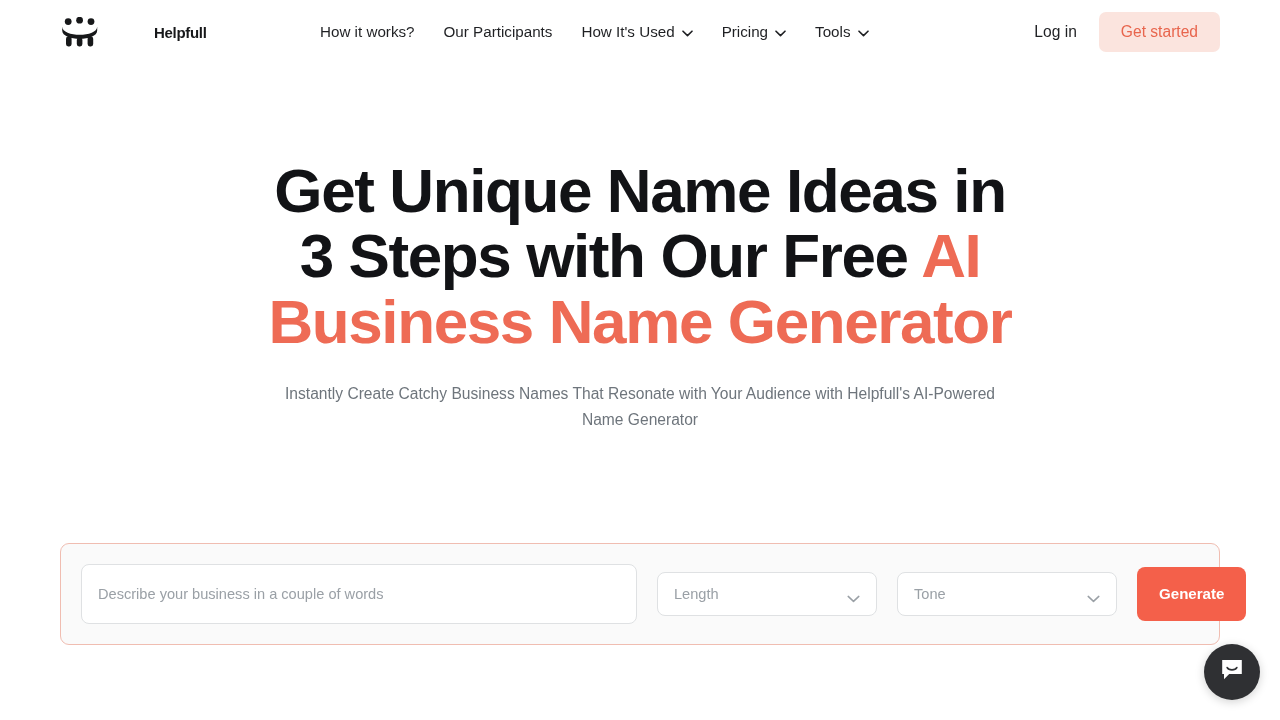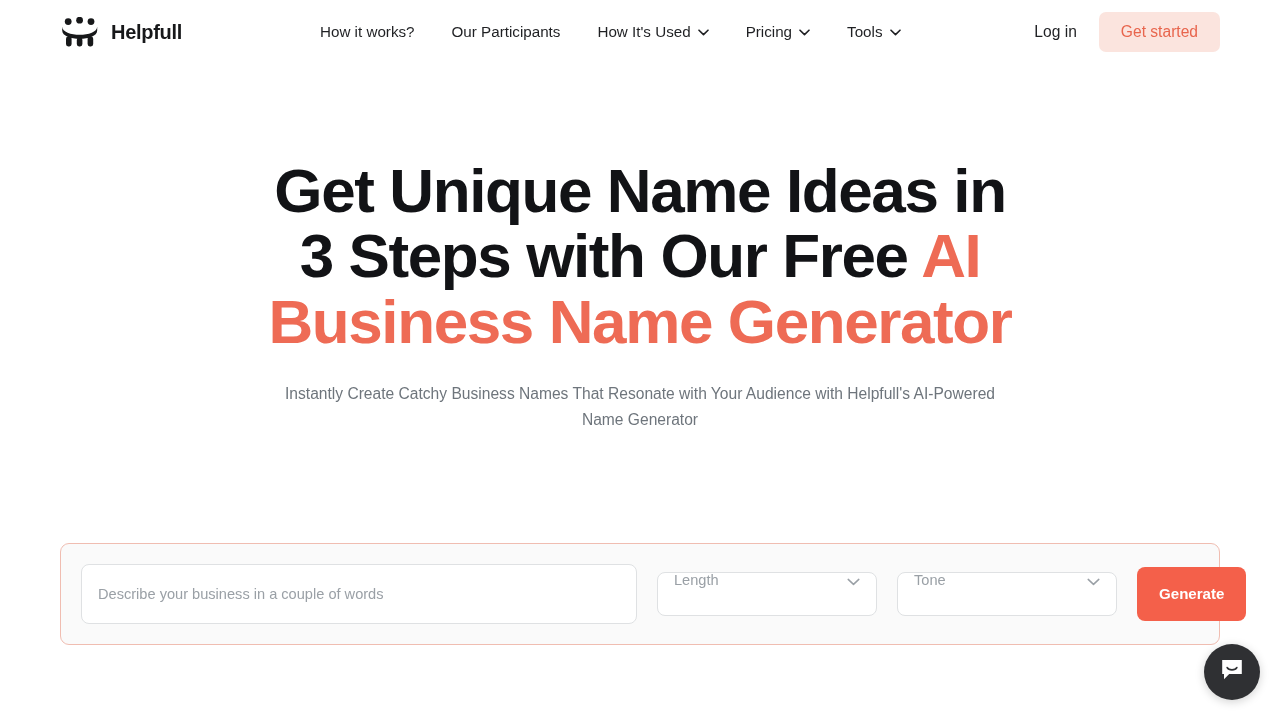--- a/index.html
+++ b/index.html
@@ -30,35 +30,35 @@
     gap: 11px;
     cursor: pointer;
     flex: 0 0 auto;
   }
   .brand-mark {
     width: 40px;
     height: 30px;
     display: block;
   }
   .brand-name {
-    font-size: 20px;
+    font-size: 15px;
     font-weight: 700;
     color: #17181a;
     letter-spacing: -0.3px;
     line-height: 1;
+    margin-left: 43px;
   }
 
   .nav {
     position: absolute;
     left: 320px;
     top: 0;
     height: 64px;
     display: flex;
-    align-items: center;
-    gap: 8px;
+    gap: 0;
   }
   .nav-item {
     display: flex;
     align-items: center;
     gap: 7px;
     font-size: 15.2px;
     color: #1f2023;
     cursor: pointer;
     white-space: nowrap;
     padding: 0 0 0 0;
@@ -154,21 +154,21 @@
   }
   .text-input::placeholder { color: #9AA0A6; }
 
   .select-box {
     position: relative;
     height: 44px;
     border: 1px solid #DFE1E3;
     border-radius: 8px;
     background: #ffffff;
     display: flex;
-    align-items: flex-start;
+    align-items: center;
     padding: 0 16px;
     cursor: pointer;
     font-size: 14.6px;
     color: #9AA0A6;
   }
   .select-length { flex: 0 0 220px; }
   .select-tone   { flex: 0 0 220px; }
   .select-label { flex: 1; line-height: 1; }
   .select-chev {
     width: 13px;

